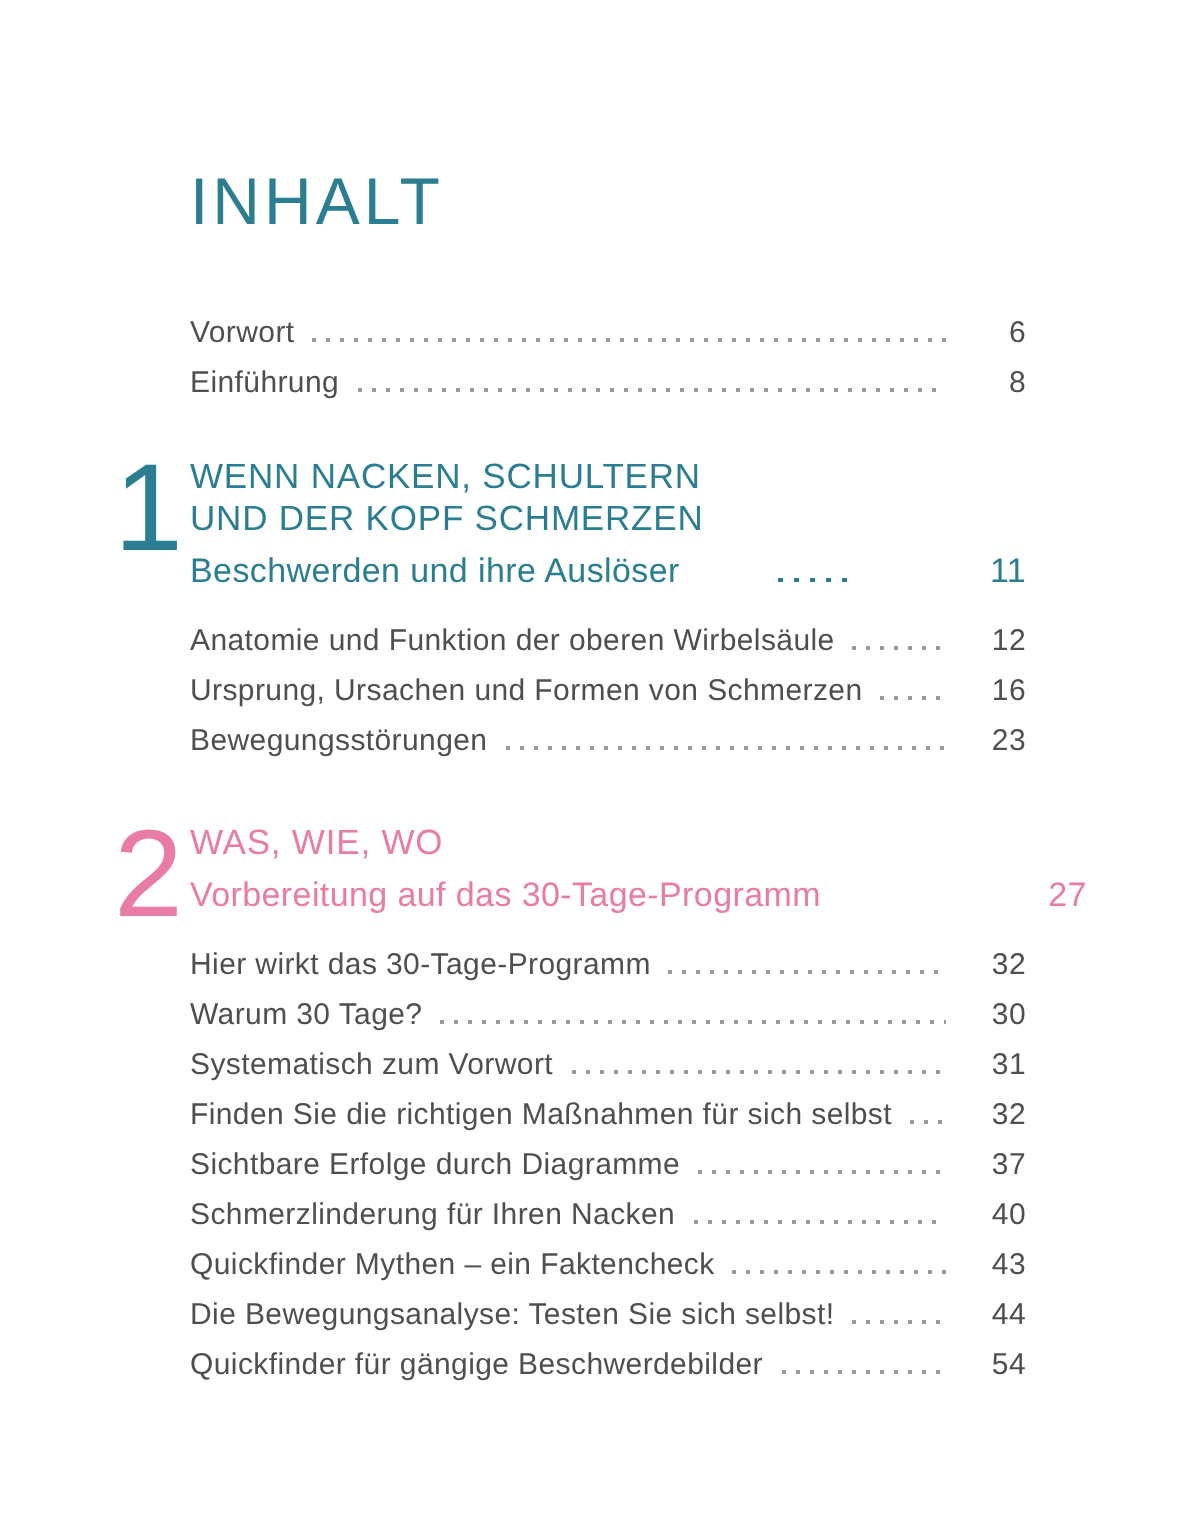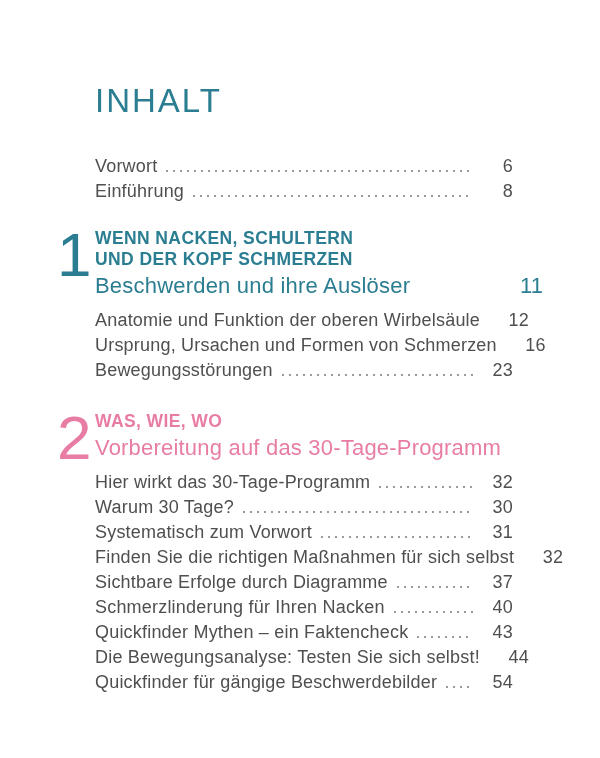--- a/index.html
+++ b/index.html
@@ -26,21 +26,21 @@
     font-size:33px;
     font-weight:400;
     letter-spacing:2px;
     margin:0 0 34px 0;
   }
   
   .toc-row{
     display:flex;
     align-items:baseline;
     line-height:25px;
-    font-size:18px;
+    font-size:15px;
     color:var(--entry);
     letter-spacing:0.2px;
   }
   .toc-row .label{white-space:nowrap;padding-right:9px;}
   .leader{
     flex:1 1 auto;
     height:2px;
     margin:0 14px 1px 0;
     background-image:repeating-linear-gradient(to right,
       var(--dots) 0, var(--dots) 2px, transparent 2px, transparent 7px);
@@ -56,25 +56,25 @@
   .ch-num{
     position:absolute;left:-38px;top:2px;
     font-size:62px;line-height:0.8;font-weight:400;
     color:var(--c);
   }
   .ch-heading-line{
     color:var(--c);
     font-size:17.5px;
     line-height:21px;
     letter-spacing:0.4px;
-    font-weight:700;
+    font-weight:400;
   }
   .subtitle-row{
     color:var(--c);
-    font-size:22px;
+    font-size:17px;
     line-height:27px;
     margin-top:2px;
     letter-spacing:0.2px;
     gap:40px;
   }
   .subtitle-row .leader{
     height:2.5px;
     background-image:repeating-linear-gradient(to right,
       var(--c) 0, var(--c) 2.5px, transparent 2.5px, transparent 8px);
   }

